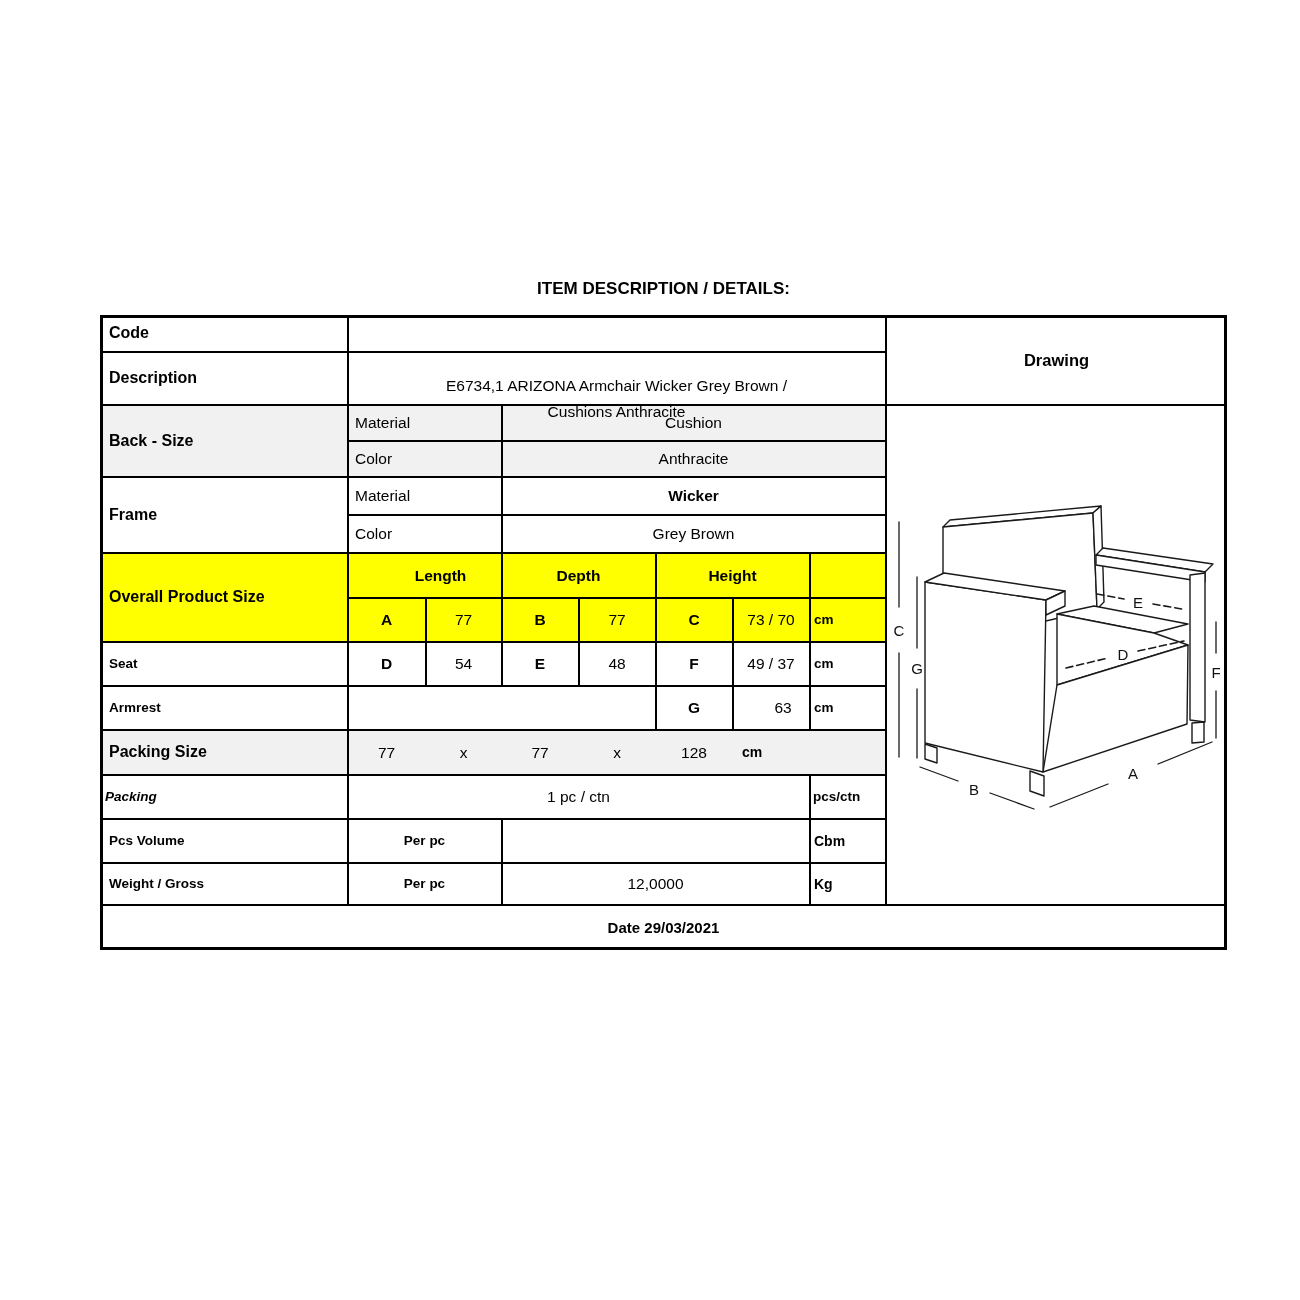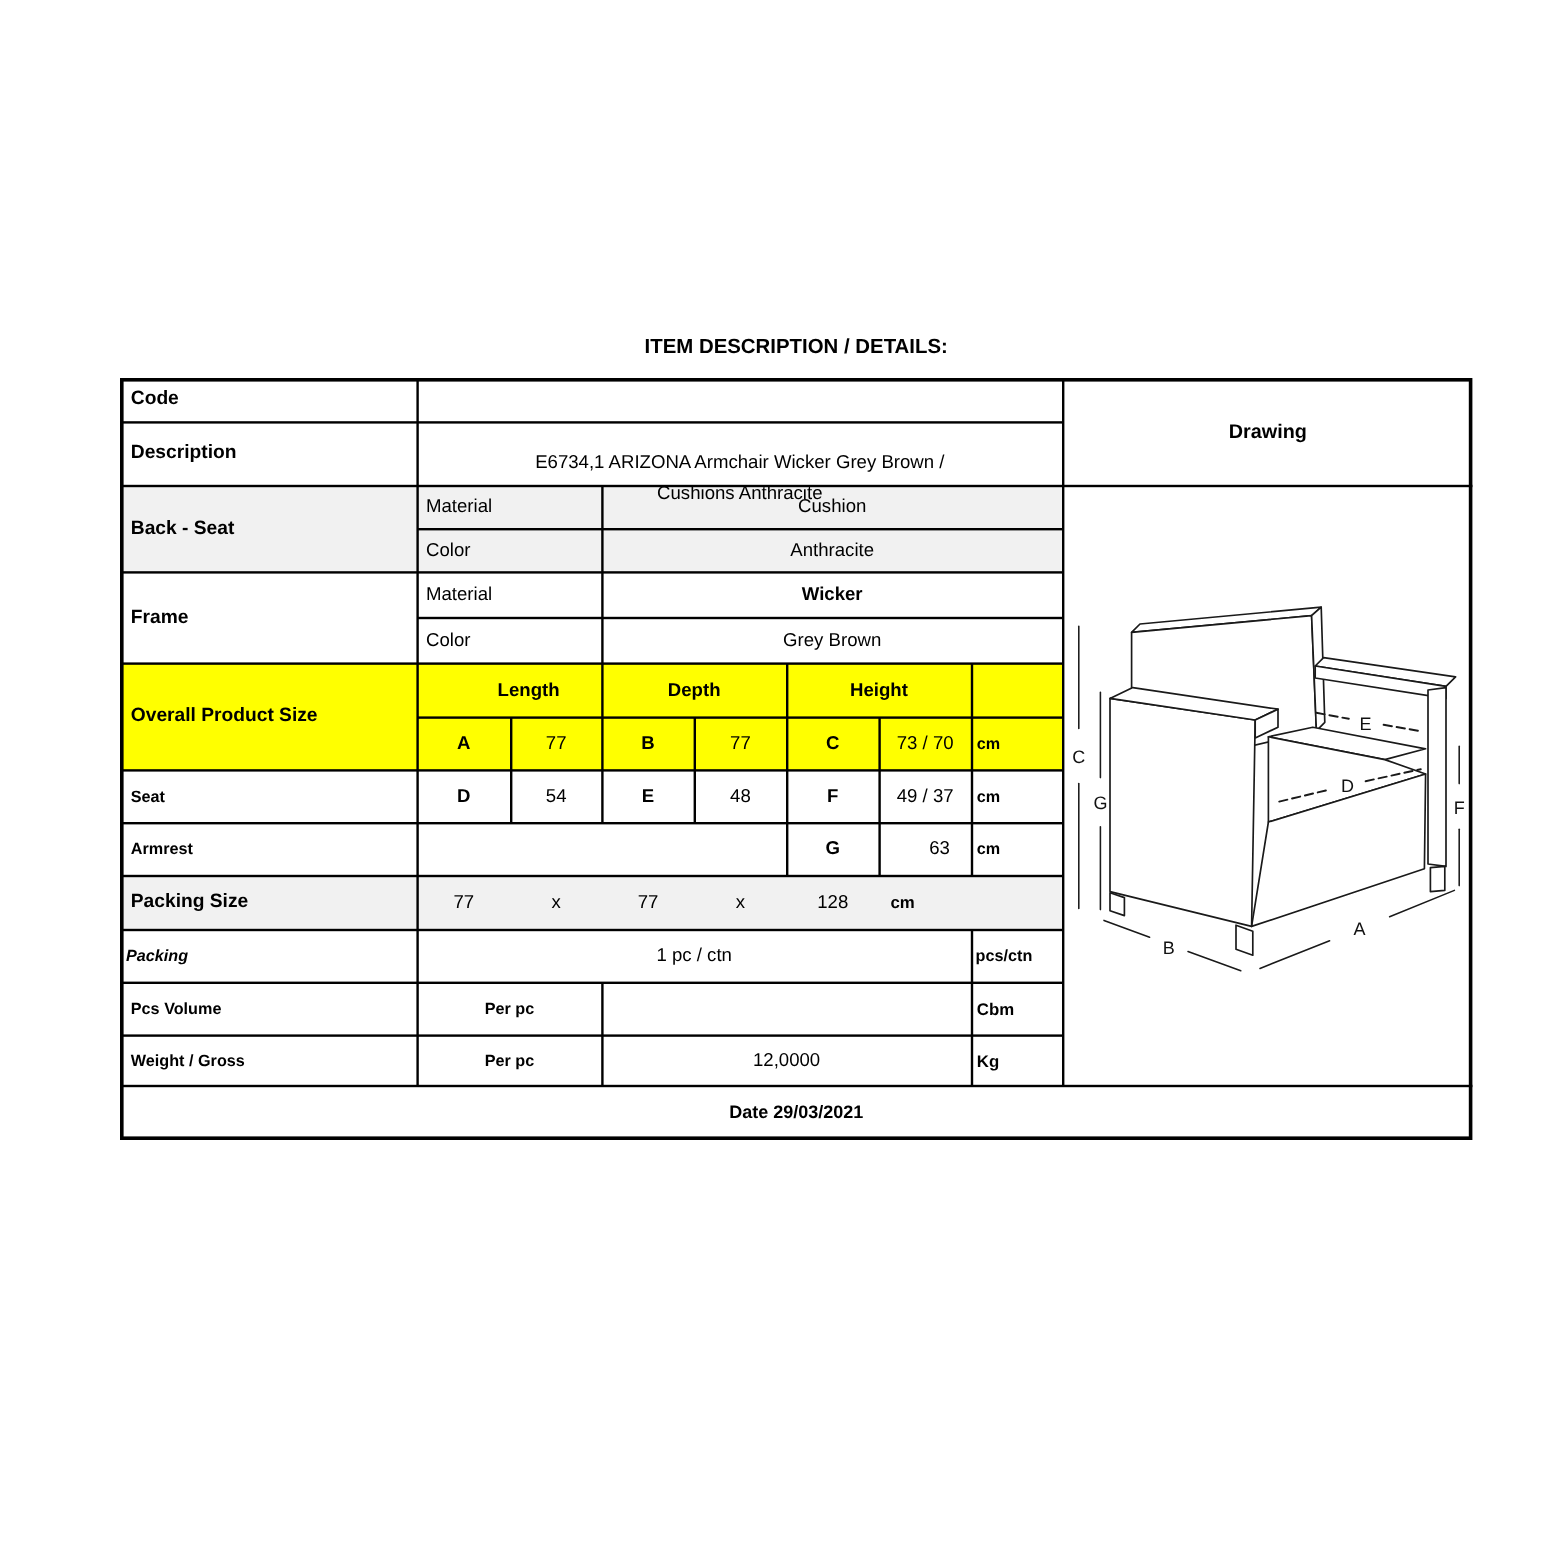--- a/index.html
+++ b/index.html
@@ -64,21 +64,21 @@
   <div id="outer-border"></div>
 
   <div class="cell c-left bold fs-label" style="left:102px;top:315px;width:244px;height:37px;">Code</div>
 
   <div class="cell c-left bold fs-label" style="left:102px;top:352px;width:244px;height:53px;">Description</div>
   <div class="cell c-center desc-col fs-val" style="left:348px;top:352px;width:537px;height:53px;margin-top:20px;">
     <div>E6734,1 ARIZONA Armchair Wicker Grey Brown /</div>
     <div>Cushions Anthracite</div>
   </div>
 
-  <div class="cell c-left bold fs-label" style="left:102px;top:405px;width:244px;height:72px;">Back - Seat</div>
+  <div class="cell c-left bold fs-label" style="left:102px;top:405px;width:244px;height:72px;">Back - Size</div>
   <div class="cell c-left fs-val" style="left:348px;top:405px;width:153px;height:36px;">Material</div>
   <div class="cell c-center fs-val" style="left:502px;top:405px;width:383px;height:36px;">Cushion</div>
   <div class="cell c-left fs-val" style="left:348px;top:441px;width:153px;height:36px;">Color</div>
   <div class="cell c-left bold fs-label" style="left:102px;top:477px;width:244px;height:76px;">Frame</div>
 
   <div class="cell c-center fs-val" style="left:502px;top:441px;width:383px;height:36px;">Anthracite</div>
   <div class="cell c-left fs-val" style="left:348px;top:477px;width:153px;height:38px;">Material</div>
   <div class="cell c-center fs-val" style="left:502px;top:477px;width:383px;height:38px;font-weight:bold;">Wicker</div>
   <div class="cell c-left fs-val" style="left:348px;top:515px;width:153px;height:38px;">Color</div>
   <div class="cell c-center fs-val" style="left:502px;top:515px;width:383px;height:38px;">Grey Brown</div>

